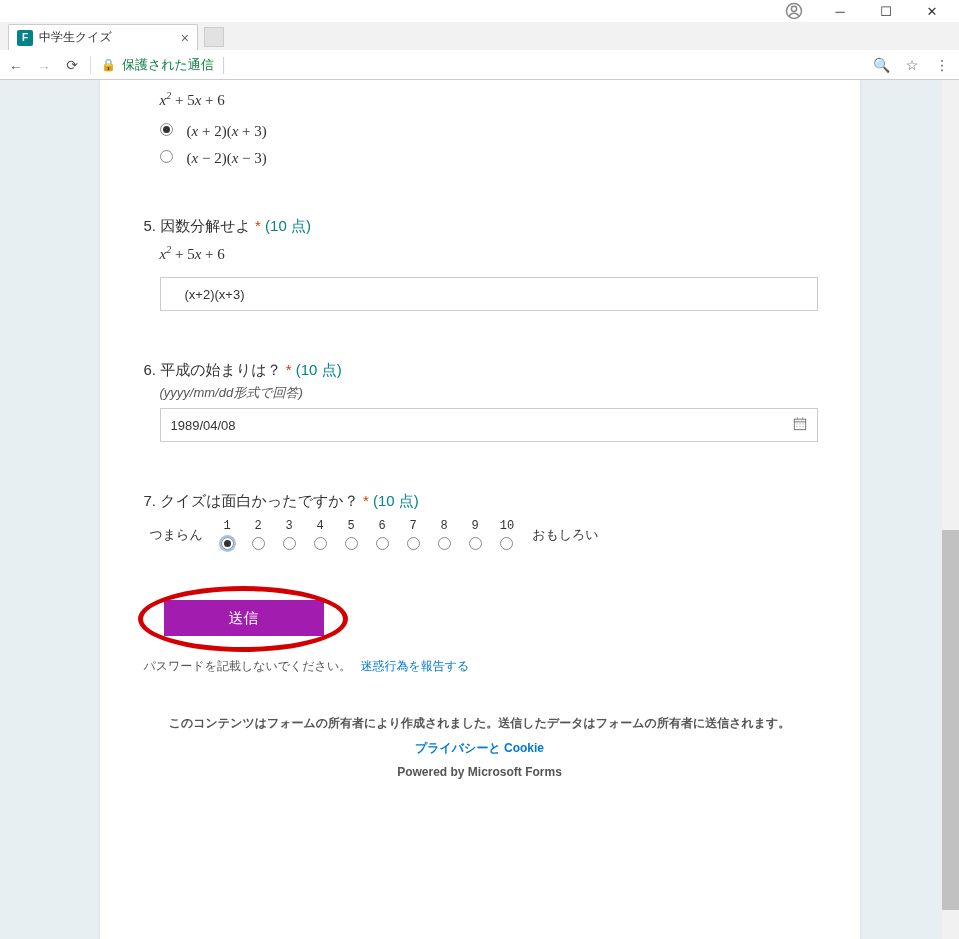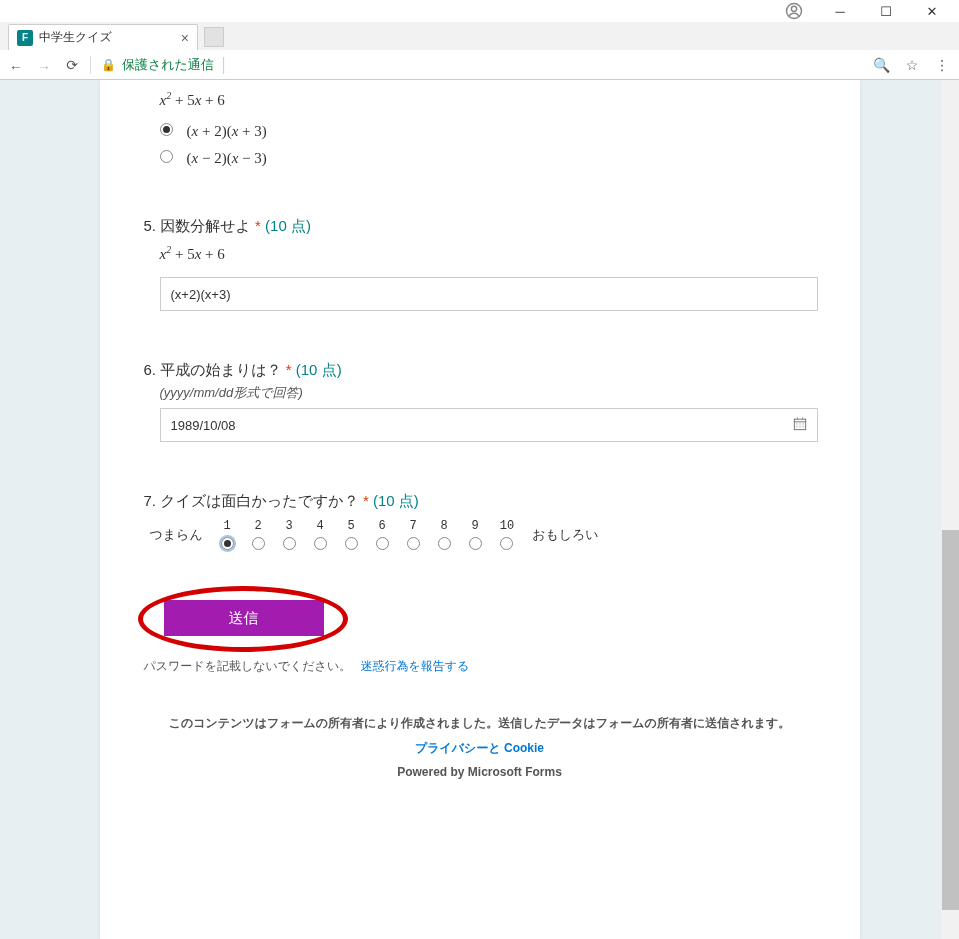--- a/index.html
+++ b/index.html
@@ -128,21 +128,21 @@
   .radio {
     width:13px;height:13px;border:1px solid #888;border-radius:50%;
     margin-right:14px;display:flex;align-items:center;justify-content:center;
     flex-shrink:0;
   }
   .radio.sel::after{content:"";width:7px;height:7px;background:#333;border-radius:50%;}
   .radio-row .math { font-family:"Times New Roman",serif;font-style:italic;font-size:15px; }
   .radio-row .math .num { font-style:normal; }
   .text-input {
     width: 658px;height:34px;border:1px solid #ccc;
-    padding:0 10px;font-size:13px;color:#333;
+    padding:0 24px;font-size:13px;color:#333;
     margin-left:16px;
   }
   .date-input {
     width: 658px;height:34px;border:1px solid #ccc;
     padding:0 10px;font-size:13px;color:#333;
     margin-left:16px;
     display:flex;align-items:center;justify-content:space-between;
   }
   .cal-icon { color:#666;font-size:14px; }
   
@@ -251,21 +251,21 @@
 
       <div class="question">
         <div class="q-title">
           <span>6.</span>
           <span>平成の始まりは？</span>
           <span class="req">*</span>
           <span class="pts">(10 点)</span>
         </div>
         <div class="q-hint">(yyyy/mm/dd形式で回答)</div>
         <div class="date-input">
-          <span>1989/10/08</span>
+          <span>1989/04/08</span>
           <span class="cal-icon">
             <svg width="14" height="14" viewBox="0 0 16 16" fill="none" stroke="#666" stroke-width="1">
                 <rect x="1.5" y="2.5" width="13" height="12"></rect>
                 <line x1="1.5" y1="5.5" x2="14.5" y2="5.5"></line>
                 <line x1="5" y1="2" x2="5" y2="0.5"></line>
                 <line x1="11" y1="2" x2="11" y2="0.5"></line>
                 <line x1="4" y1="8" x2="5" y2="8"></line>
                 <line x1="7.5" y1="8" x2="8.5" y2="8"></line>
                 <line x1="11" y1="8" x2="12" y2="8"></line>
                 <line x1="4" y1="11" x2="5" y2="11"></line>

